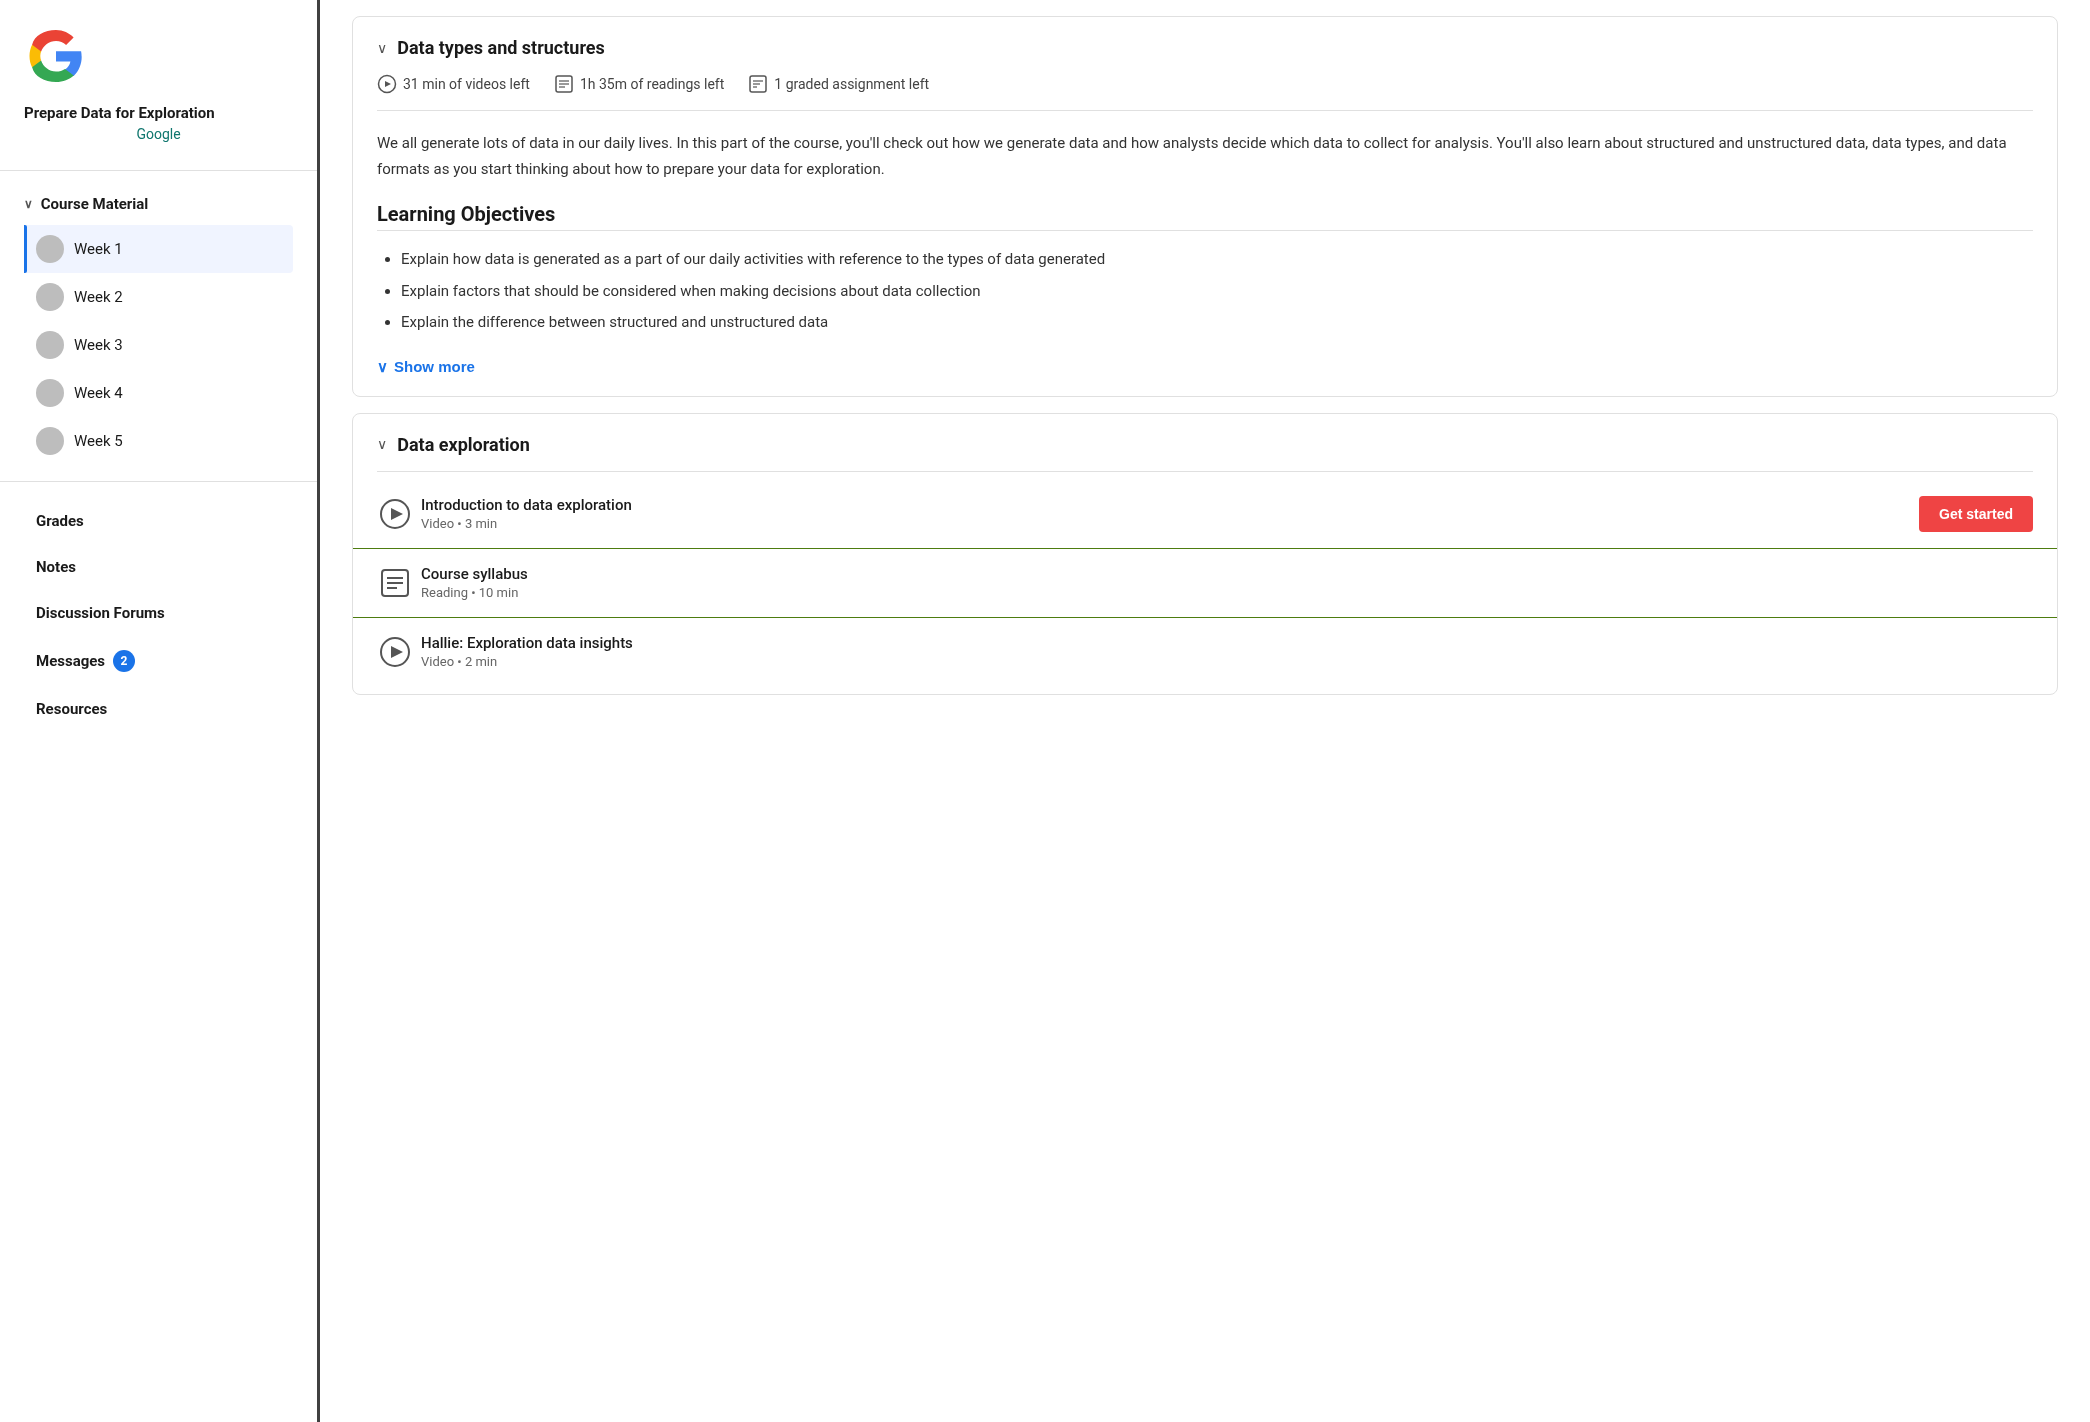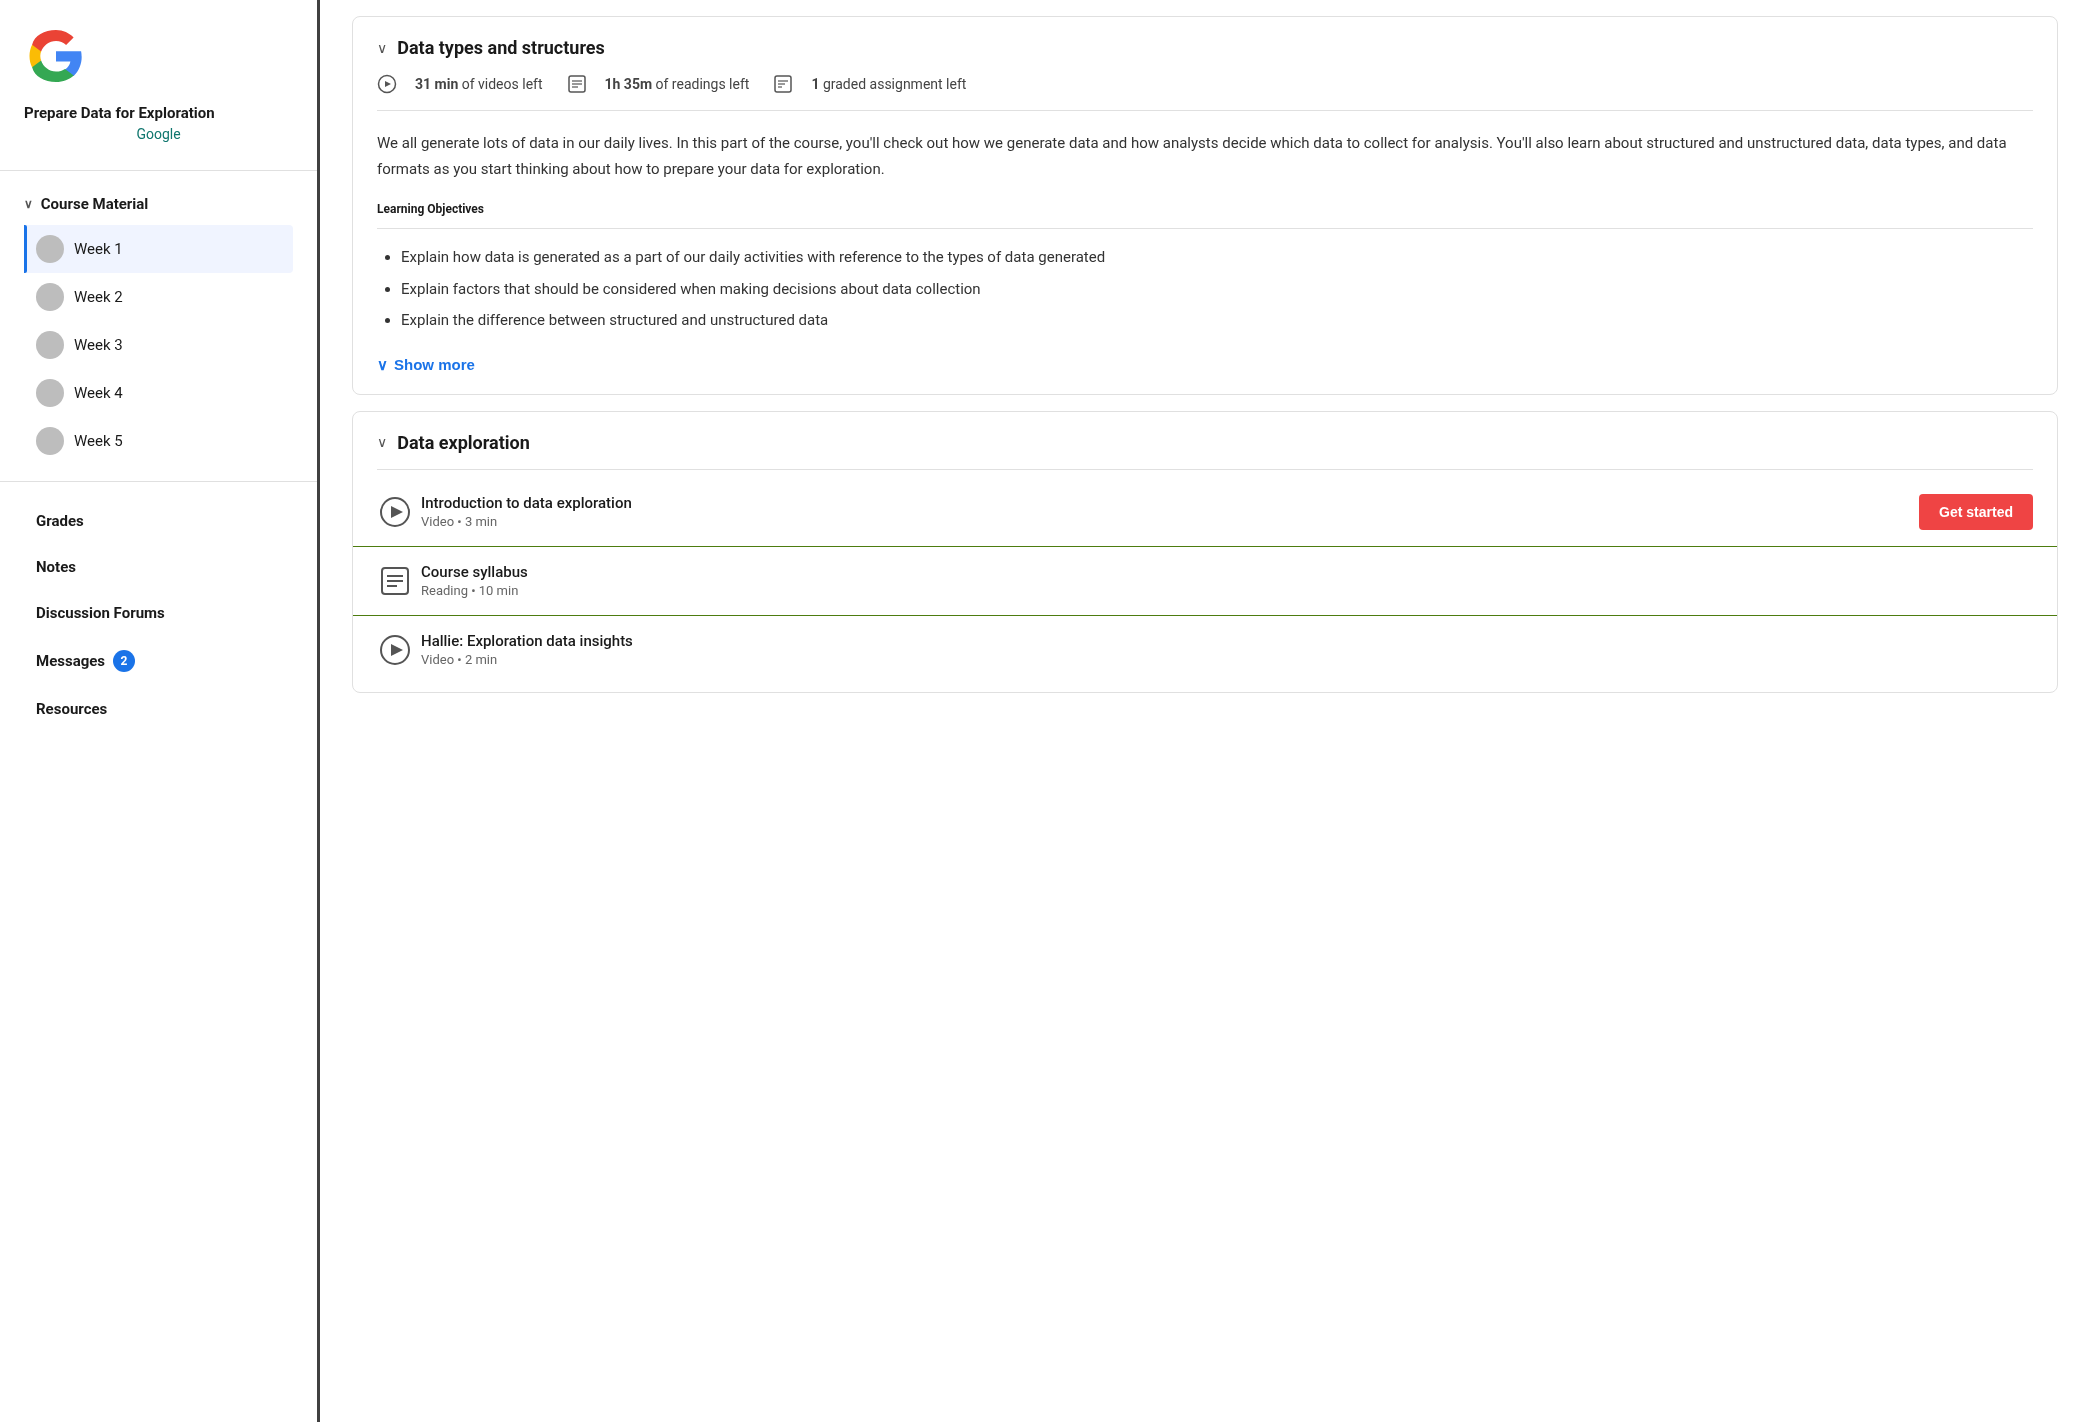--- a/index.html
+++ b/index.html
@@ -186,41 +186,40 @@
       width: 20px;
       height: 20px;
       display: flex;
       align-items: center;
       justify-content: center;
       color: #555;
       flex-shrink: 0;
     }
 
     .meta-bold {
-      font-weight: 700;
-      margin-left: 12px;
+      font-weight: 400;
     }
 
     .section-divider {
       border: none;
       border-top: 1px solid #e0e0e0;
       margin: 0 24px;
     }
 
     .section-description {
       padding: 20px 24px;
       font-size: 15px;
       line-height: 1.7;
       color: #333;
     }
 
     .learning-objectives-title {
-      font-size: 12px;
+      font-size: 20px;
       font-weight: 700;
-      margin: 0 24px 12px 24px;
+      margin: 0 24px 4px 24px;
       color: #1a1a1a;
     }
 
     .objectives-divider {
       border: none;
       border-top: 1px solid #e0e0e0;
       margin: 0 24px 16px 24px;
     }
 
     .objectives-list {

